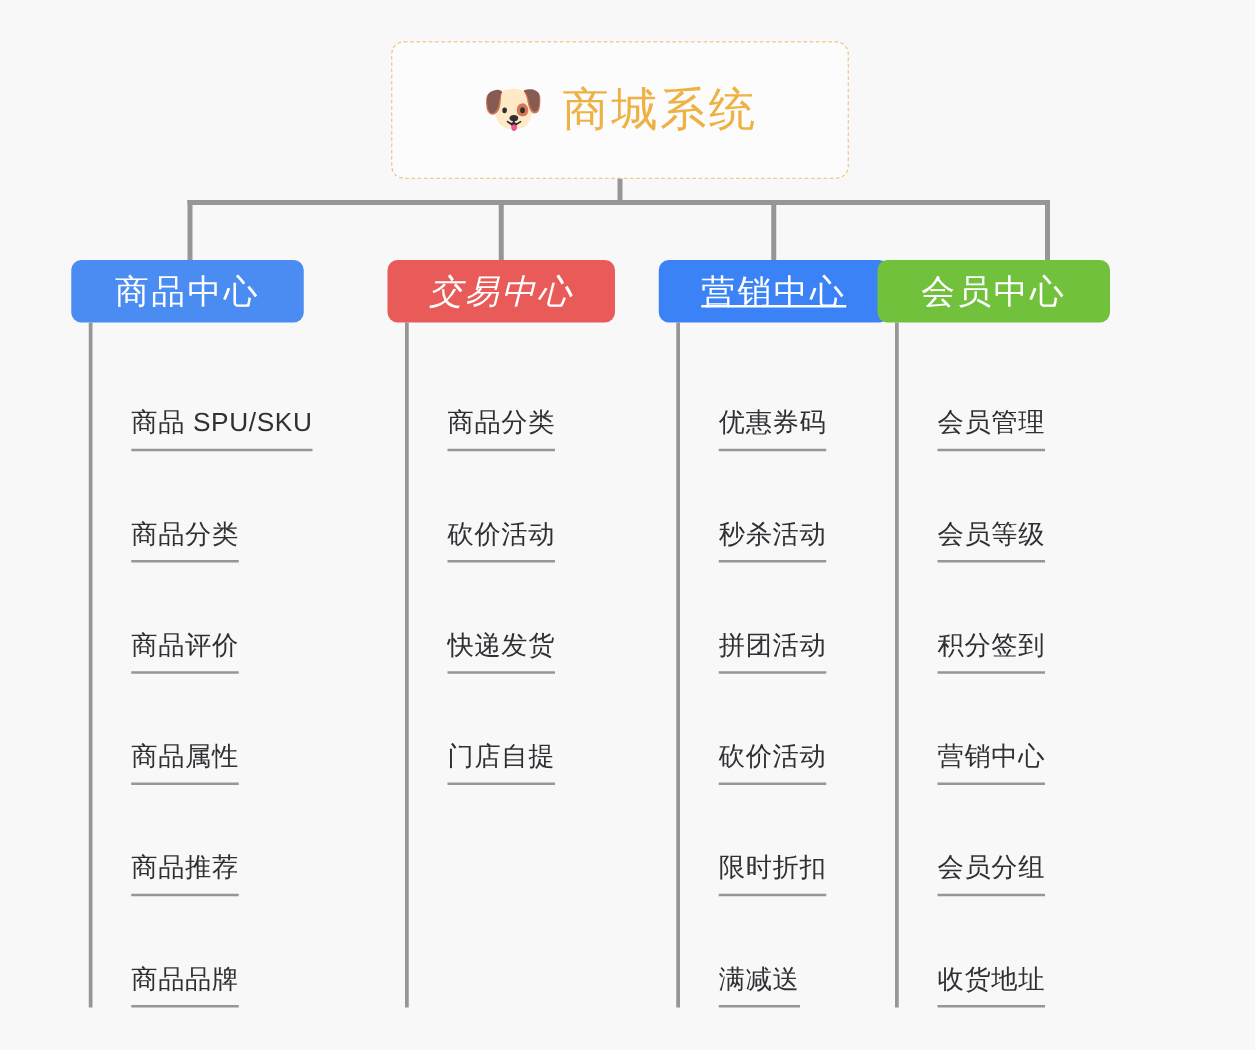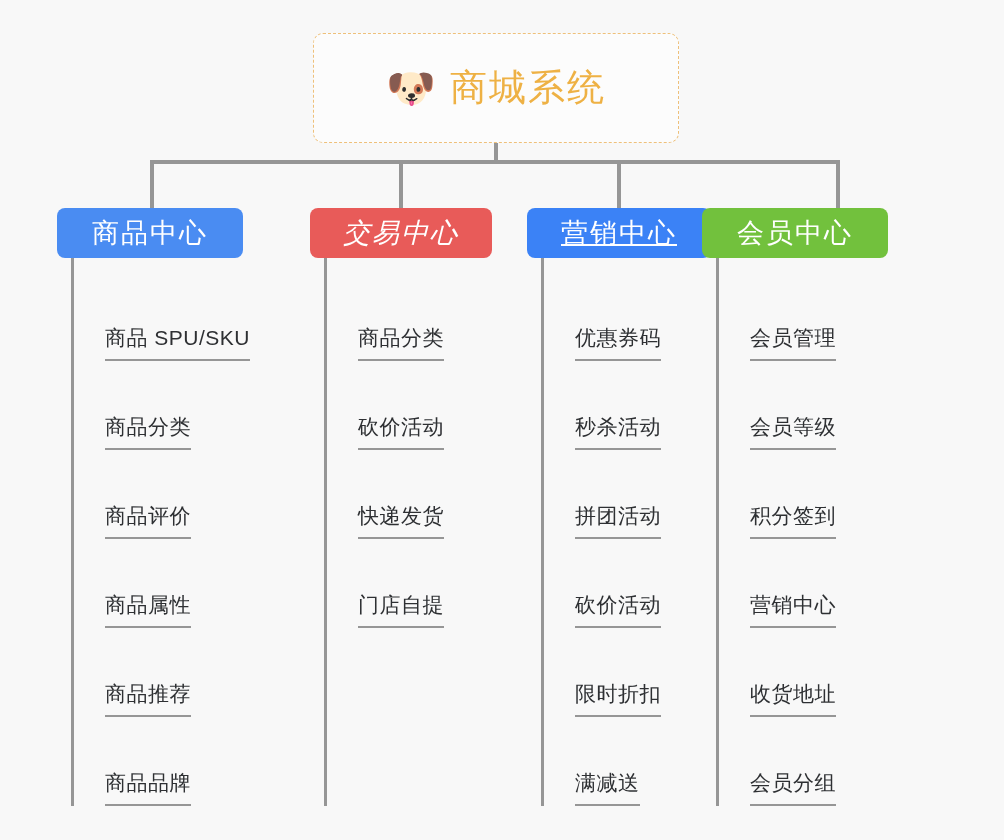--- a/index.html
+++ b/index.html
@@ -218,20 +218,20 @@
         <div class="leaf-item">
           <span class="leaf-label">会员等级</span>
         </div>
         <div class="leaf-item">
           <span class="leaf-label">积分签到</span>
         </div>
         <div class="leaf-item">
           <span class="leaf-label">营销中心</span>
         </div>
         <div class="leaf-item">
+          <span class="leaf-label">会员分组</span>
+        </div>
+        <div class="leaf-item">
           <span class="leaf-label">收货地址</span>
         </div>
-        <div class="leaf-item">
-          <span class="leaf-label">会员分组</span>
-        </div>
       </div>
     </div>
   </div>
 
 </body></html>

